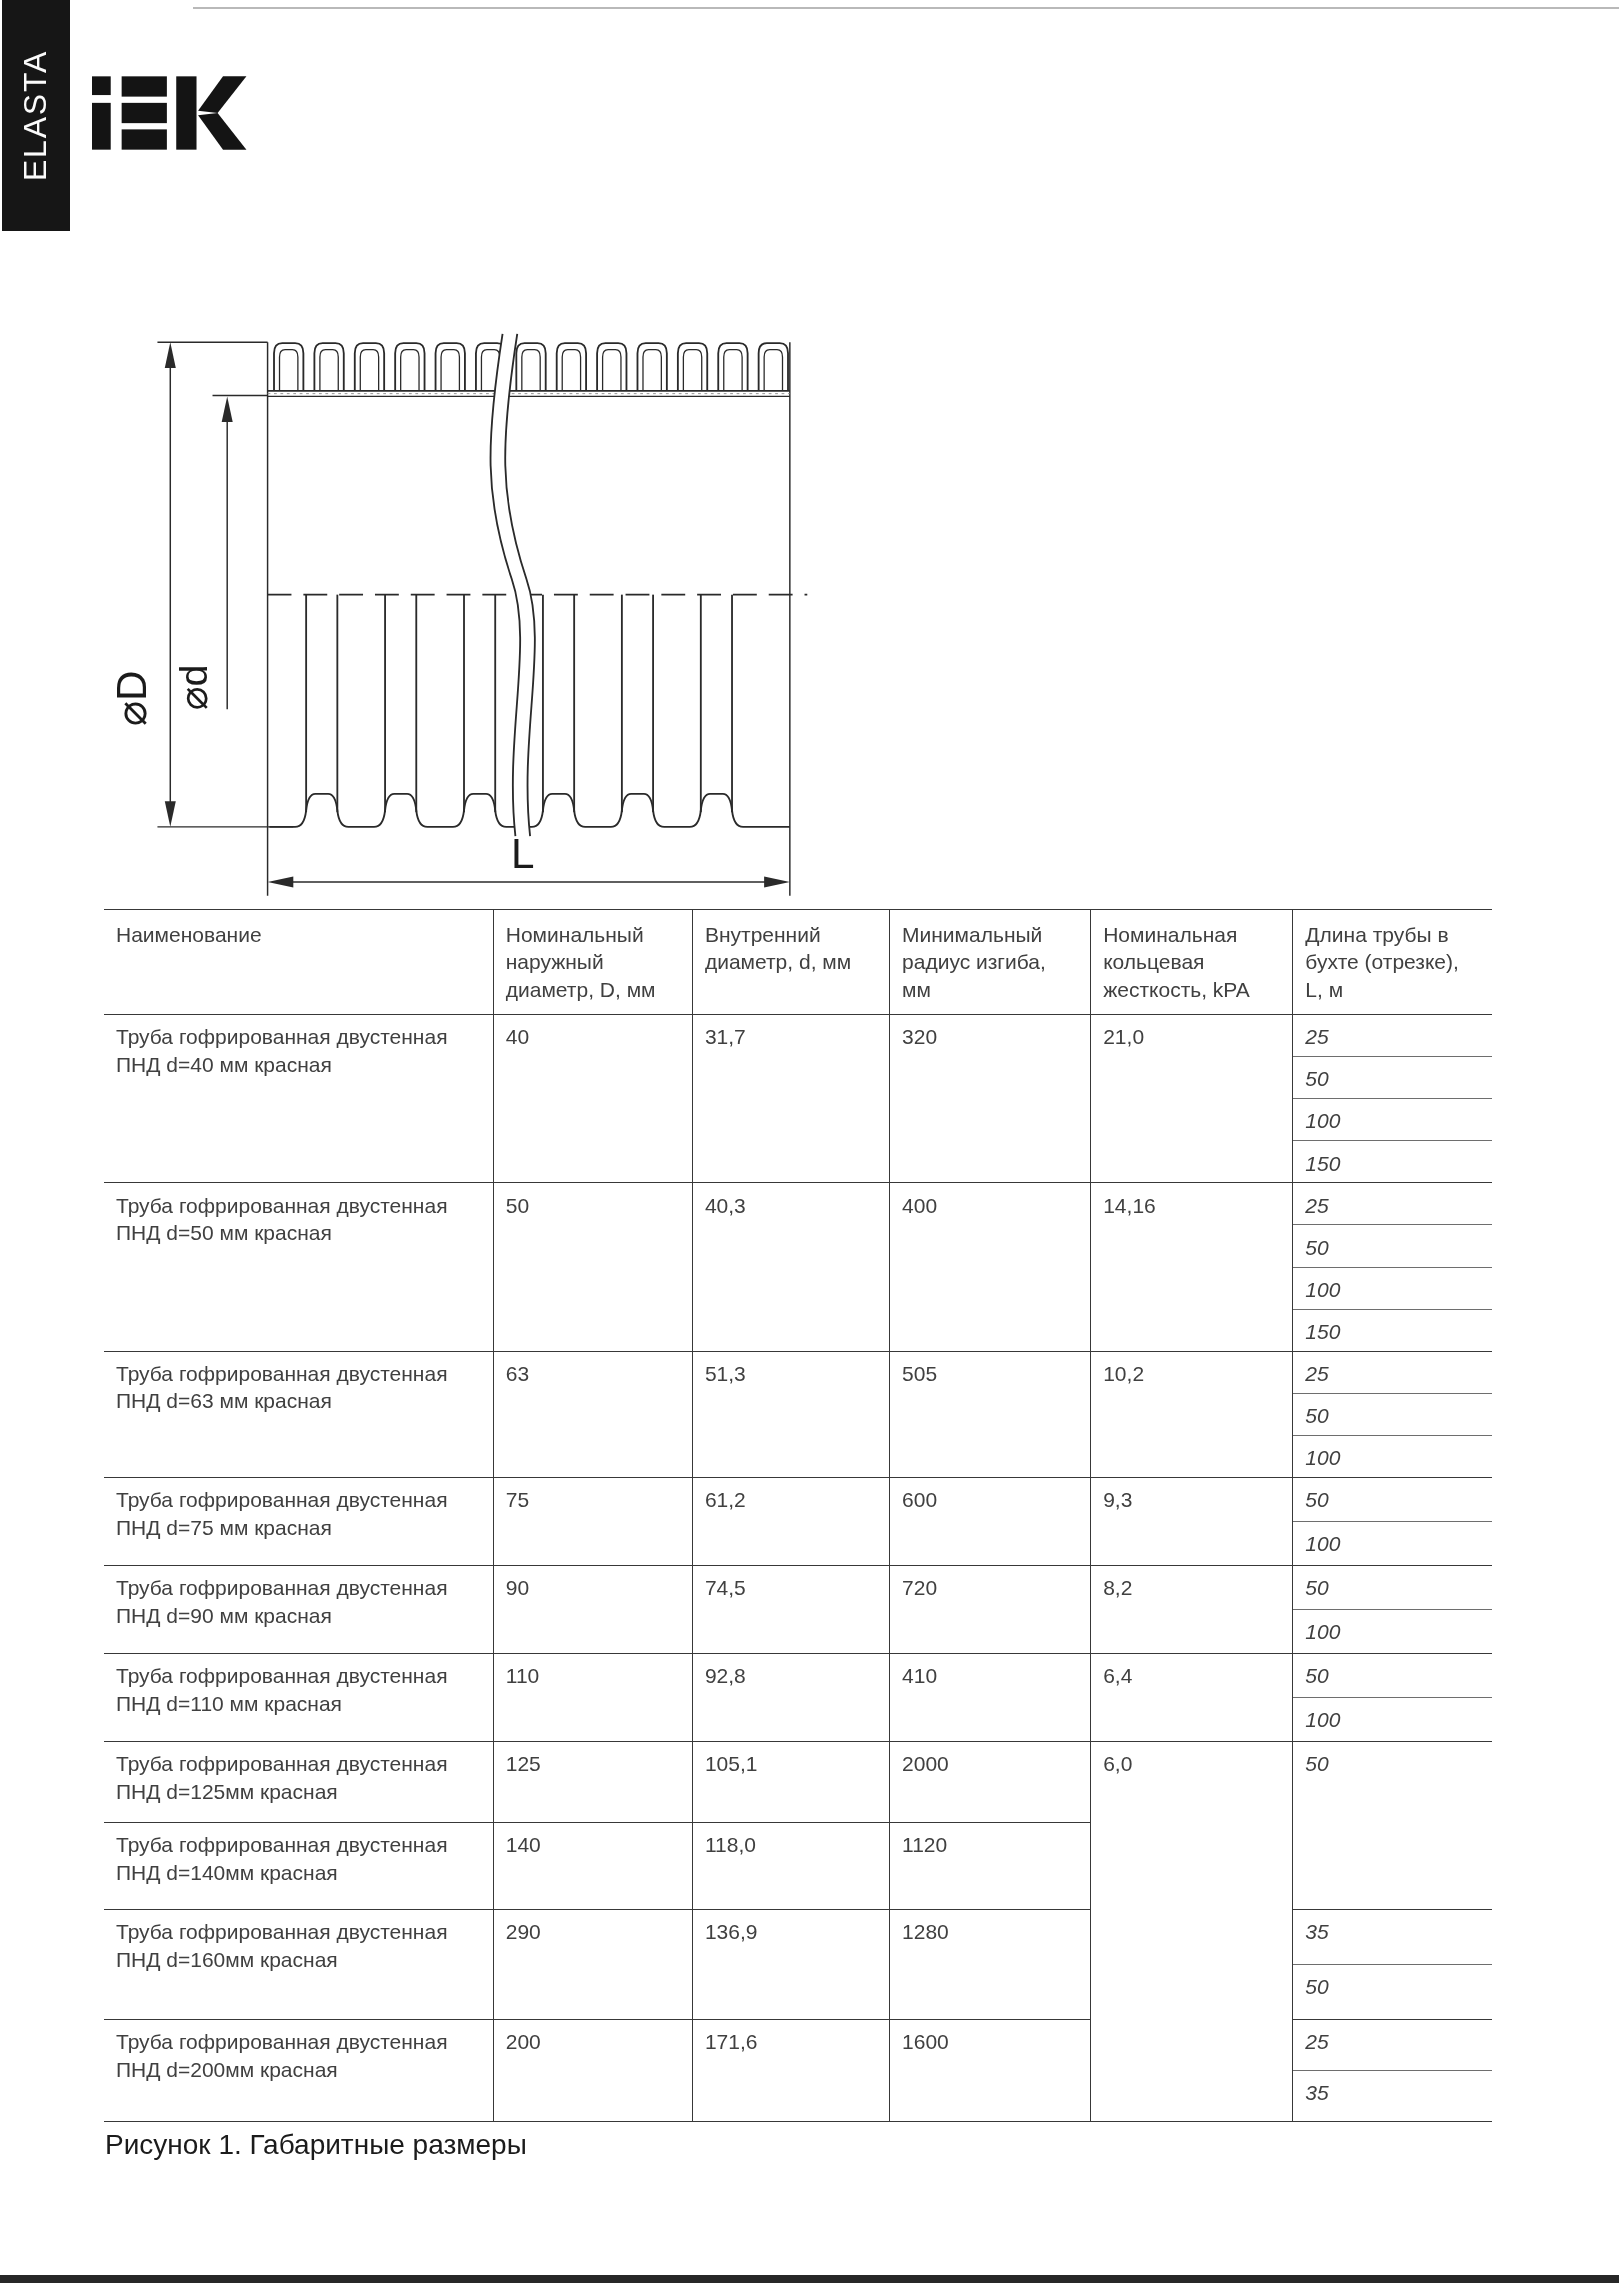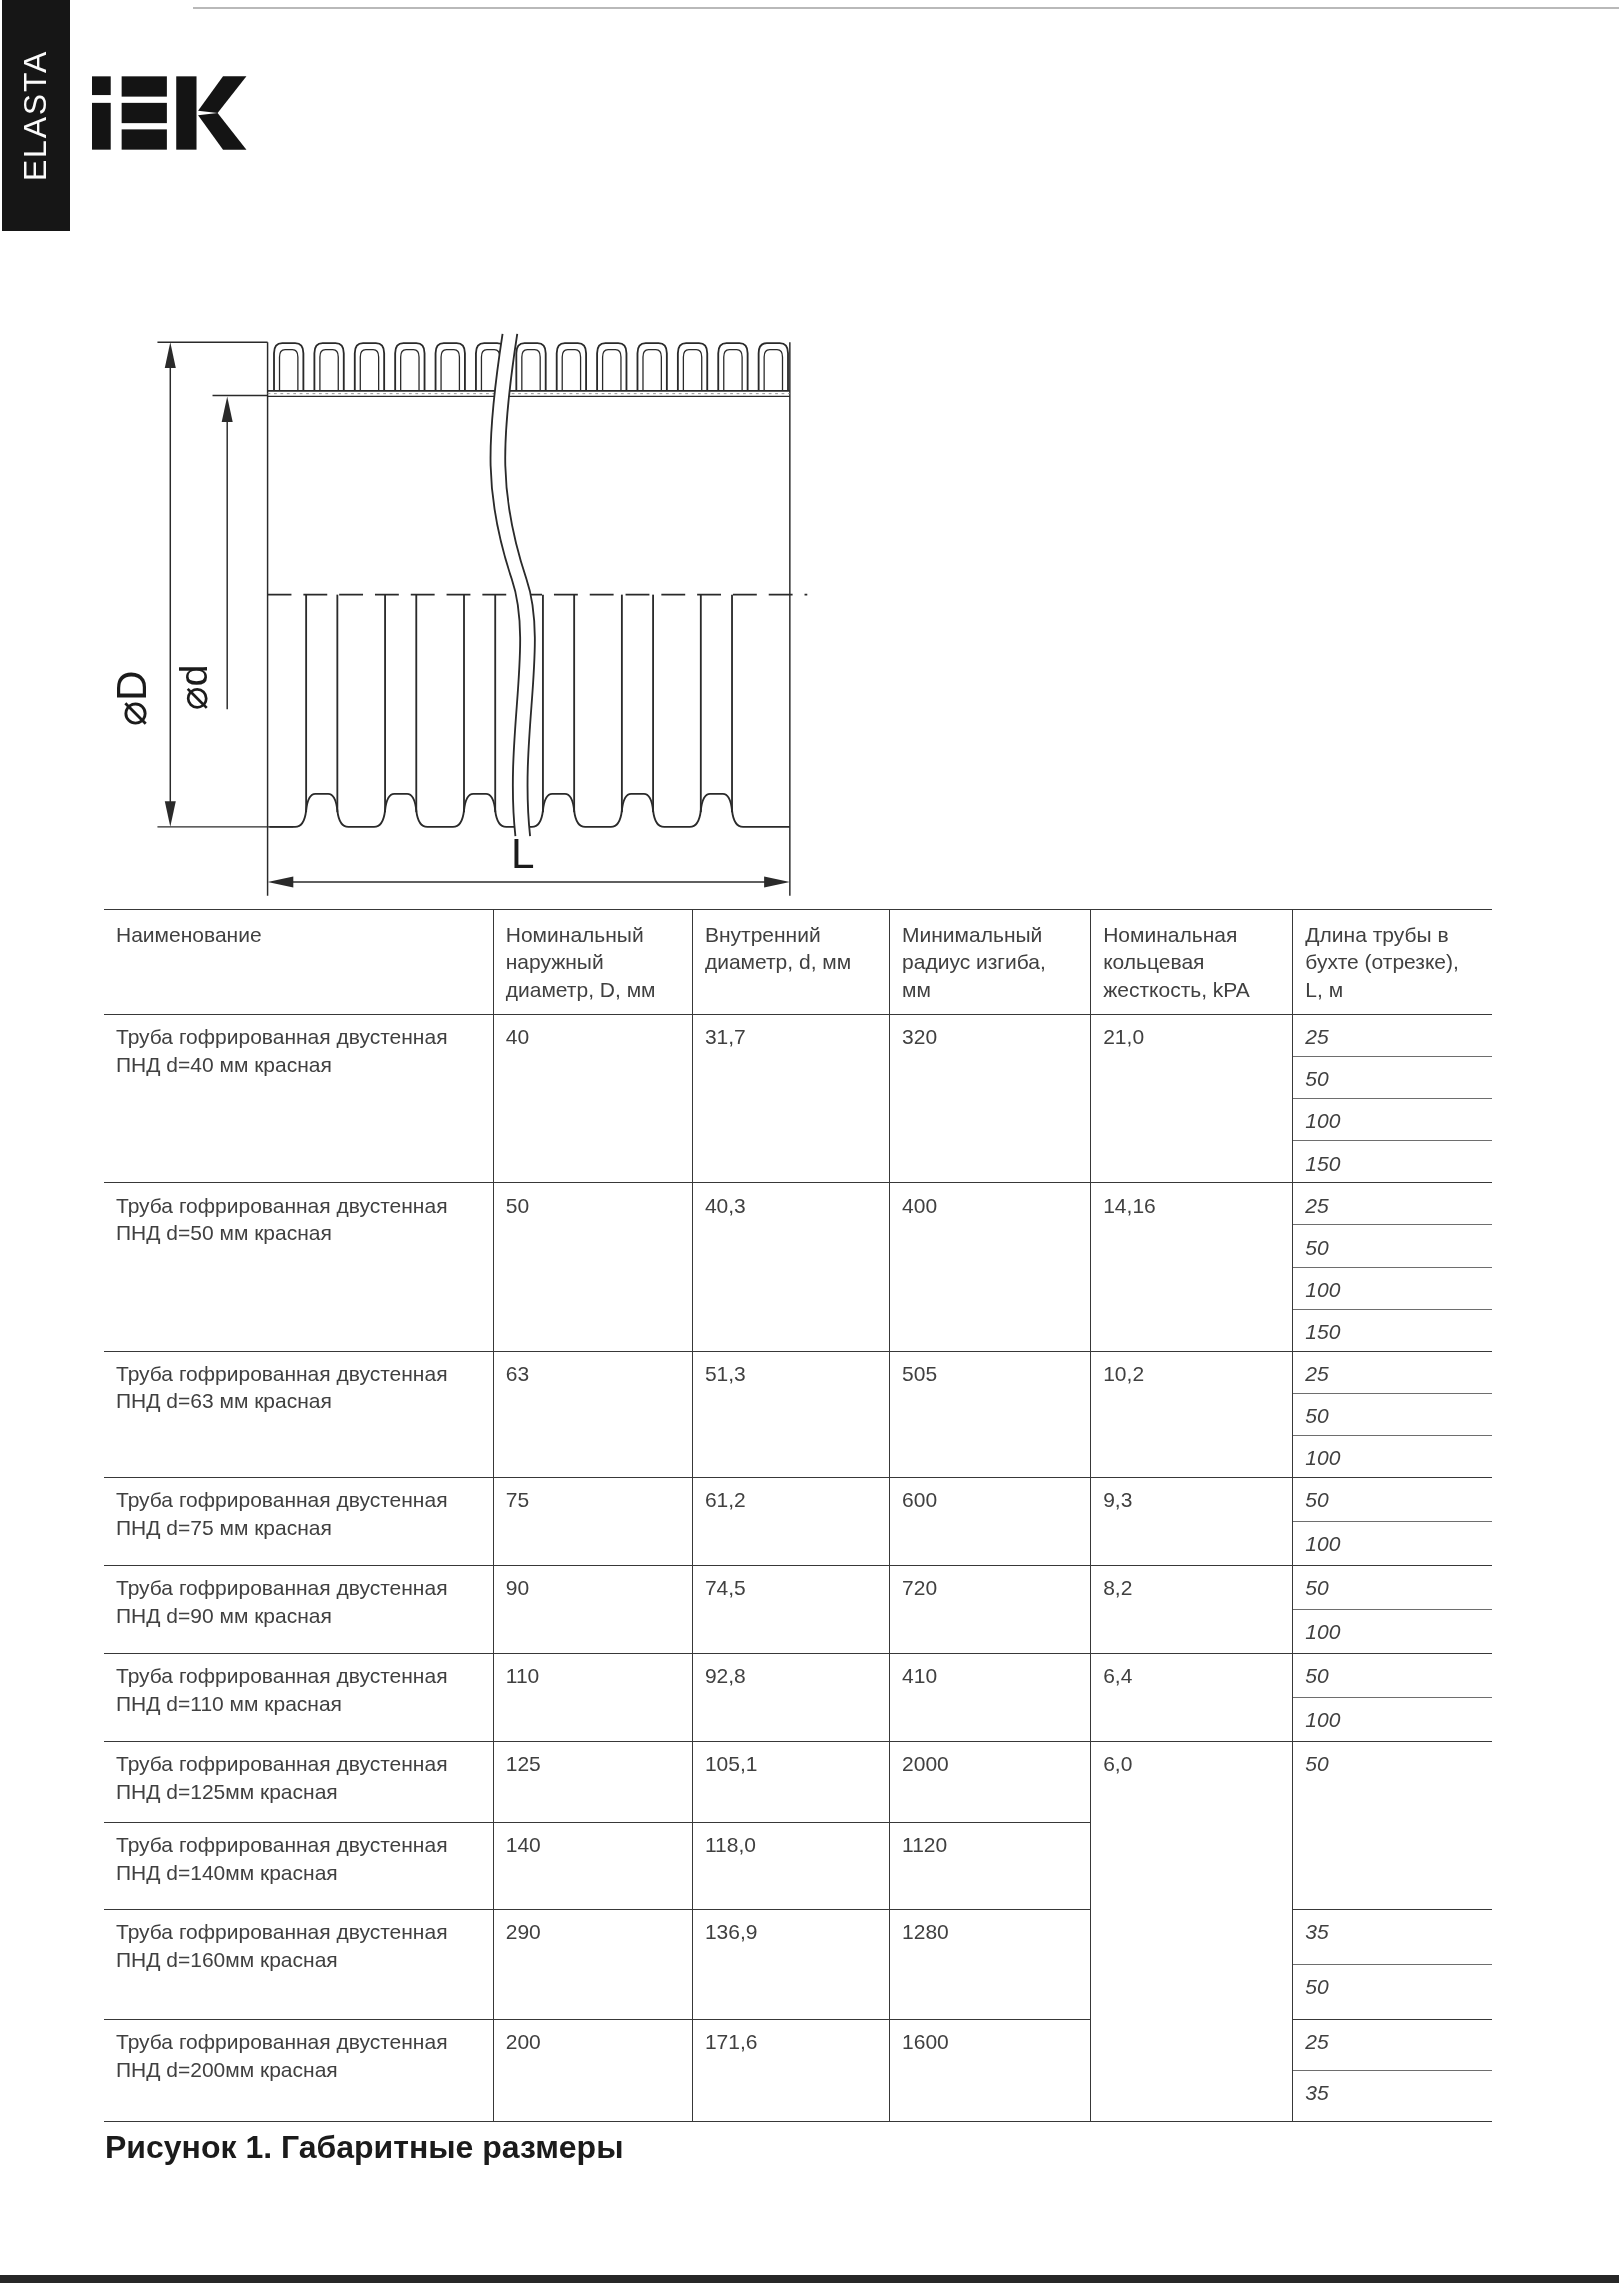--- a/index.html
+++ b/index.html
@@ -30,21 +30,21 @@
     vertical-align:top;text-align:left;font-weight:normal;
     padding:8.3px 11px 5.5px 12px;overflow:hidden;
   }
   .spec-table th{padding-top:11px;}
   .spec-table th:first-child,.spec-table td.c-name{border-left:none;}
   .spec-table th:last-child,.spec-table td.c-len{border-right:none;}
   .spec-table td.c-len{border-top-color:#6e6e6e;font-style:italic;}
   .spec-table td.c-len.first-sub{border-top-color:#383838;}
   .spec-table .bb{border-bottom:1.8px solid #383838;}
   
-  .caption{position:absolute;left:105px;top:2129px;font-size:32px;color:#1b1b1b;font-weight:bold;}
+  .caption{position:absolute;left:105px;top:2129px;font-size:28px;color:#1b1b1b;}
 </style>
 </head>
 <body>
 
 <div class="top-scan-line"></div>
 <div class="bottom-scan-band"></div>
 
 <div class="banner">
   <span>ELASTA</span>
 </div>

